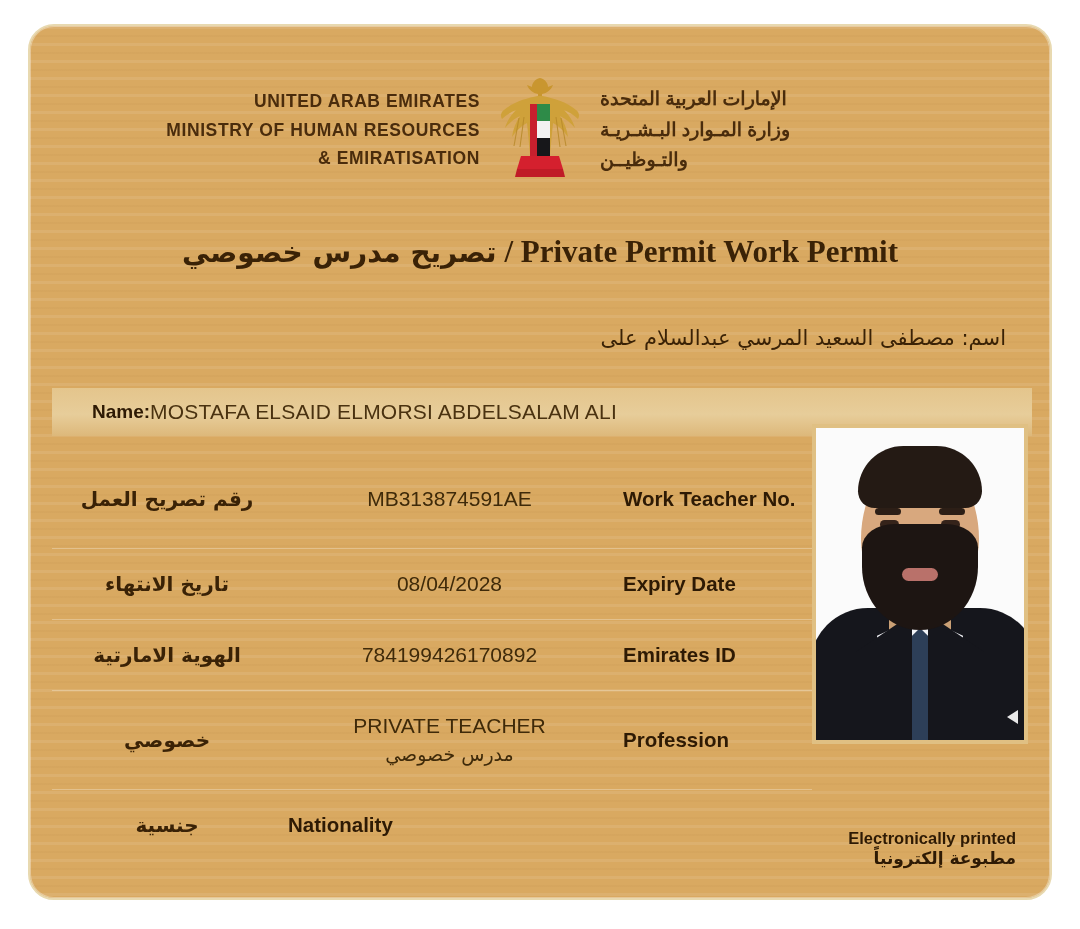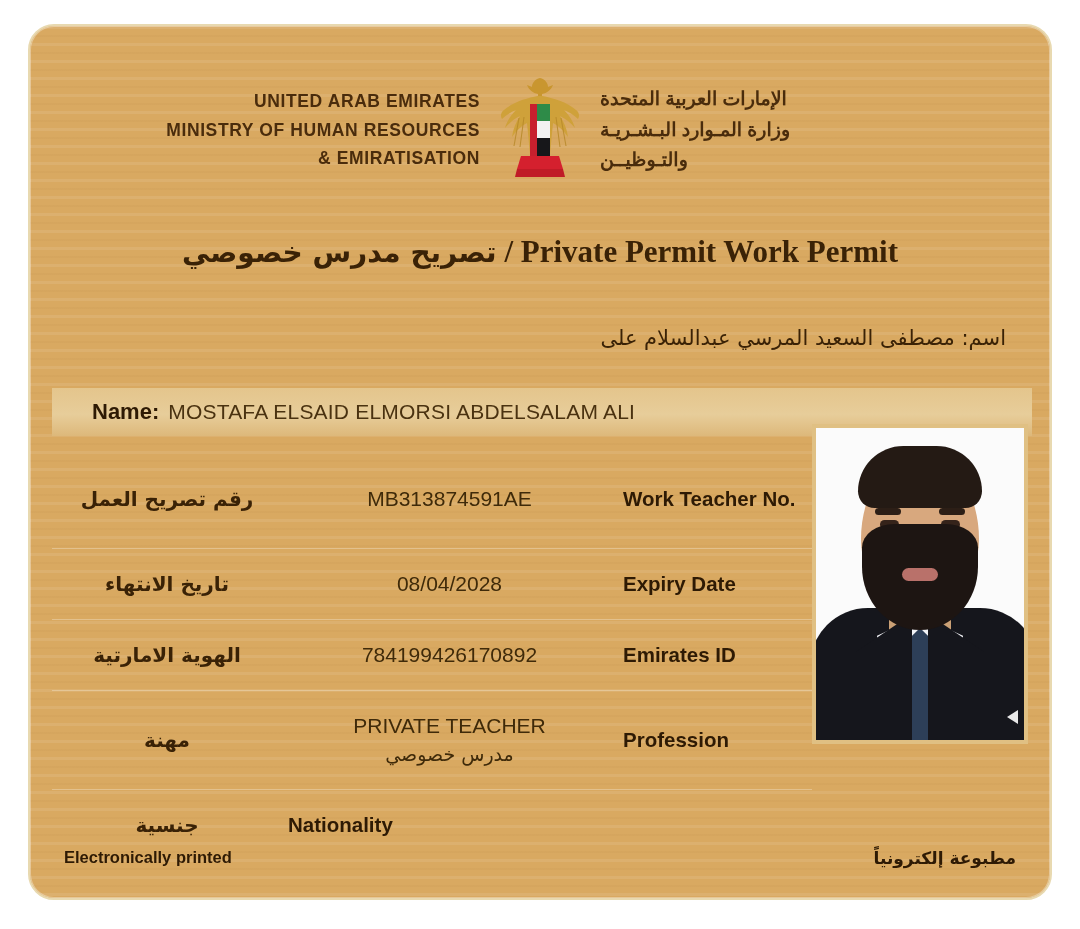--- a/index.html
+++ b/index.html
@@ -112,22 +112,21 @@
     height: 48px;
     background: linear-gradient(180deg, #e4c58c 0%, #e7cd9a 55%, #ddb87a 100%);
     display: flex;
     align-items: center;
     padding-left: 40px;
     box-sizing: border-box;
   }
   .name-label {
     color: #2e1a04;
     font-weight: bold;
-    font-size: 22px;
-    margin-right: 9px;
+    font-size: 19px;
   }
   .name-value {
     color: #4a3210;
     font-size: 21px;
     letter-spacing: 0.2px;
   }
 
   
   .details {
     position: absolute;
@@ -313,21 +312,22 @@
 
   
   .footer {
     position: absolute;
     left: 0; bottom: 30px;
     width: 100%;
     padding: 0 34px;
     box-sizing: border-box;
     display: flex;
     justify-content: space-between;
-    align-items: flex-start;
+    align-items: flex-end;
+    flex-direction: column;
   }
   .foot-en {
     color: #2e1a04;
     font-weight: bold;
     font-size: 16.5px;
   }
   .foot-ar {
     color: #2e1a04;
     font-weight: bold;
     font-size: 17px;
@@ -406,21 +406,21 @@
 
     <div class="drow row-eid">
       <div class="d-ar-label">الهوية الامارتية</div>
       <div class="d-value">
         <span>784199426170892</span>
       </div>
       <div class="d-en-label">Emirates ID</div>
     </div>
 
     <div class="drow row-prof">
-      <div class="d-ar-label">مهنة</div>
+      <div class="d-ar-label">خصوصي</div>
       <div class="d-value">
         <span>PRIVATE TEACHER</span>
         <span class="sub-ar">مدرس خصوصي</span>
       </div>
       <div class="d-en-label">Profession</div>
     </div>
 
     <div class="drow row-nat">
       <div class="d-ar-label">جنسية</div>
       <div class="d-en-label">Nationality</div>

